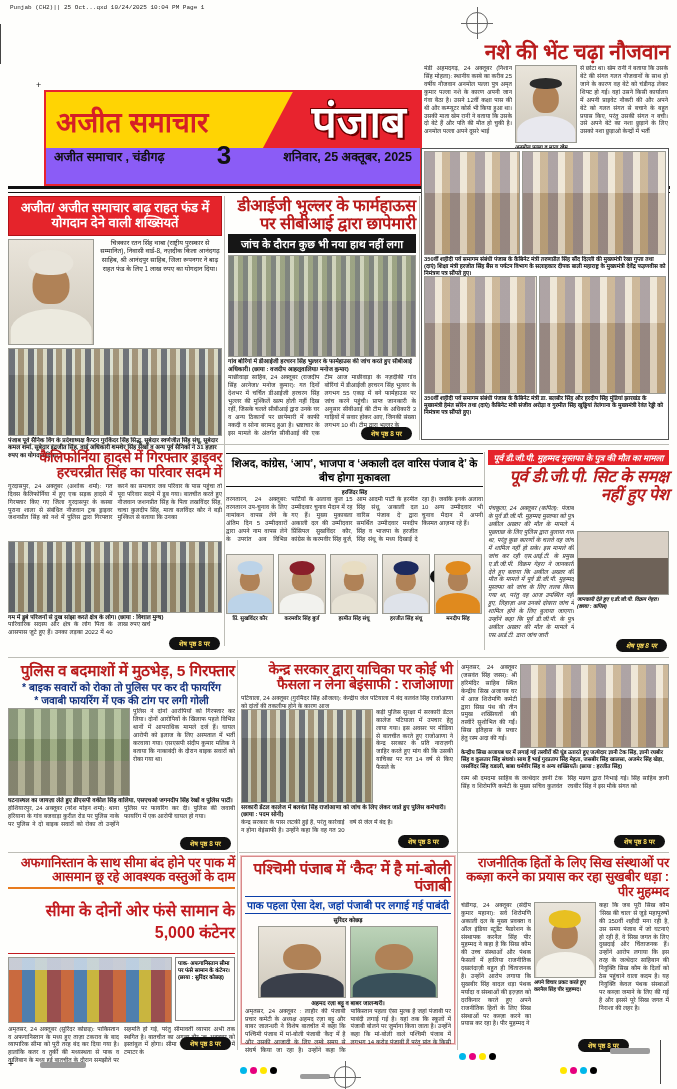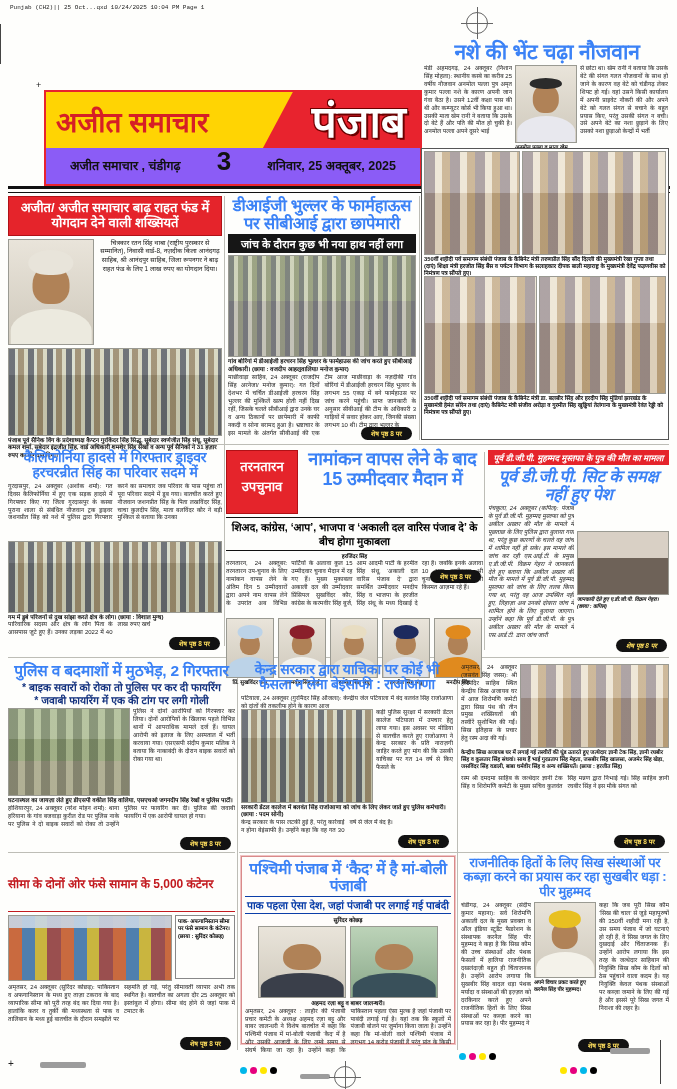--- a/index.html
+++ b/index.html
@@ -1,19 +1,19 @@
 <!DOCTYPE html>
 <html><head>
 <meta charset="utf-8">
 <style>
   html,body{margin:0;padding:0;background:#e9e9e7;}
   #paper{position:relative;width:677px;height:1089px;background:#fefefc;margin:0 auto;
          font-family:"Liberation Sans","DejaVu Sans",sans-serif;overflow:hidden;}
   .abs{position:absolute;}
-  .hl{font-weight:bold;color:#3b82f6;text-align:center;line-height:1.1;margin:0;letter-spacing:-.2px;}
+  .hl{font-weight:bold;color:#b91c1c;text-align:right;line-height:1.1;margin:0;letter-spacing:-.2px;}
   .h21{font-size:21px}.h18{font-size:18px}.h17{font-size:16.5px}.h16{font-size:15.5px}
   .h14{font-size:14px}.h13{font-size:13px}
   .b{font-size:6px;line-height:1.32;color:#1b1b1b;text-align:justify;overflow:hidden;margin:0;}
   .cap{font-size:6px;font-weight:bold;line-height:1.25;color:#101010;margin:1px 0 0;overflow:hidden;}
   .cols2{column-count:2;column-gap:5px;}
   .cols4{column-count:4;column-gap:4px;}
   .blackbar{background:#161616;color:#fff;font-weight:bold;text-align:center;font-size:11px;padding:2px 0;margin:2px 0;}
   .redfill{background:#e5242b;color:#fff;font-weight:bold;text-align:center;}
   .pill{position:absolute;background:#121212;color:#ffdf5e;font-size:6.5px;font-weight:bold;
         padding:2px 10px;border-radius:9px;white-space:nowrap;}
@@ -61,21 +61,21 @@
   <div class="abs" style="left:0;top:24px;width:1px;height:40px;background:#444;"></div>
   <div class="abs" style="left:36px;top:80px;font-size:9px;color:#222;">+</div>
 
   <div class="abs" style="left:44px;top:90px;width:374px;height:92px;border:2px solid #e8232e;background:#8b5cf6;">
     <div style="position:relative;height:56px;background:#e8232e;overflow:hidden;">
       <div style="position:absolute;inset:0;background:#ffd403;clip-path:polygon(0 0,66% 0,58% 100%,0 100%);"></div>
       <div class="abs" style="left:10px;top:10px;font-size:28px;font-weight:bold;color:#d61f26;z-index:2;">अजीत समाचार</div>
       <div class="abs" style="right:14px;top:-2px;font-size:44px;font-weight:bold;color:#fff;z-index:2;
            text-shadow:2px 2px 0 #6b0000,-1px -1px 0 #6b0000,1px -1px 0 #6b0000,-1px 1px 0 #6b0000;">पंजाब</div>
     </div>
-    <div style="position:relative;height:34px;display:flex;align-items:center;justify-content:space-between;padding:0 24px;gap:36px;">
+    <div style="position:relative;height:34px;display:flex;align-items:flex-start;justify-content:space-between;padding:0 8px;gap:36px;">
       <div style="font-size:12.5px;font-weight:bold;color:#111;">अजीत समाचार , चंडीगढ़</div>
       <div style="font-size:26px;font-weight:bold;color:#111;margin-top:-8px;">3</div>
       <div style="font-size:12.5px;font-weight:bold;color:#111;">शनिवार, 25 अक्तूबर, 2025</div>
     </div>
   </div>
 
   <article class="abs" style="left:424px;top:40px;width:246px;height:146px;">
     <h1 class="hl h21">नशे की भेंट चढ़ा नौजवान</h1>
     <div style="display:flex;gap:3px;margin-top:2px;">
       <p class="b" style="width:88px;height:96px;">मंडी अहमदगढ़, 24 अक्तूबर (निशान सिंह मोहला): स्थानीय कस्बे का करीब 25 वर्षीय नौजवान अनमोल पल्ला पुत्र अमृत कुमार पल्ला नशे के कारण अपनी जान गंवा बैठा है। उसने 12वीं कक्षा पास की थी और कम्प्यूटर कोर्स भी किया हुआ था। उसकी माता खेम रानी ने बताया कि उसके दो बेटे हैं और पति की मौत हो चुकी है। अनमोल पल्ला अपने दूसरे भाई</p>
@@ -139,27 +139,20 @@
   <article class="abs" style="left:8px;top:450px;width:214px;height:202px;">
     <h2 class="hl h14">कैलिफोर्निया हादसे में गिरफ्तार ड्राइवर हरचरन्रीत सिंह का परिवार सदमे में</h2>
     <div class="b cols2" style="height:58px;margin-top:2px;">गुरदासपुर, 24 अक्तूबर (अशोक शर्मा): गत दिवस कैलिफोर्निया में हुए एक सड़क हादसे में गिरफ्तार किए गए जिला गुरदासपुर के कस्बा पुराना शाला से संबंधित नौजवान ट्रक ड्राइवर जशनप्रीत सिंह को नशे में पुलिस द्वारा गिरफ्तार करने का समाचार जब परिवार के पास पहुंचा तो पूरा परिवार सदमे में डूब गया। बातचीत करते हुए नौजवान जशनप्रीत सिंह के पिता लखविंदर सिंह, चाचा कुलदीप सिंह, माता बलविंदर कौर ने बड़ी मुश्किल से बताया कि उनका</div>
     <div class="photo ph-people" style="height:70px;"></div>
     <p class="cap">गम में डूबे परिजनों से दुख सांझा करते क्षेत्र के लोग। (छाया : विशाल मुग्ध)</p>
     <div class="b cols2" style="height:18px;">पारिवारिक सदस्य और क्षेत्र के लोग पिता के आसपास जुटे हुए हैं। उनका लड़का 2022 में 40 लाख रुपए खर्च</div>
     <span class="pill" style="right:2px;bottom:2px;">शेष पृष्ठ 8 पर</span>
   </article>
 
   <article class="abs" style="left:226px;top:450px;width:257px;height:202px;">
-    <div style="display:flex;gap:4px;">
-      <div class="redfill" style="width:70px;height:56px;font-size:13px;line-height:1.5;padding-top:6px;border:1px solid #b01116;">
-        <div>तरनतारन</div>
-        <div>उपचुनाव</div>
-      </div>
-      <h2 class="hl h18" style="flex:1;">नामांकन वापस लेने के बाद 15 उम्मीदवार मैदान में</h2>
-    </div>
     <div style="border-top:1px solid #111;border-bottom:1px solid #111;font-weight:bold;font-size:10.5px;
                 text-align:center;padding:2px 0;margin:3px 0 1px;">शिअद, कांग्रेस, ‘आप’, भाजपा व ‘अकाली दल वारिस पंजाब दे’ के बीच होगा मुकाबला</div>
     <div style="text-align:center;font-size:5.5px;font-weight:bold;">हरजिंदर सिंह</div>
     <div class="b cols4" style="height:54px;">तरनतारन, 24 अक्तूबर: तरनतारन उप-चुनाव के लिए नामांकन वापस लेने के अंतिम दिन 5 उम्मीदवारों द्वारा अपने नाम वापस लेने के उपरांत अब विभिन्न पार्टियों के अलावा कुल 15 उम्मीदवार चुनाव मैदान में रह गए हैं। मुख्य मुकाबला अकाली दल की उम्मीदवार प्रिंसिपल सुखविंदर कौर, कांग्रेस के करमवीर सिंह बुर्ज, आम आदमी पार्टी के हरमीत सिंह संधू, ‘अकाली दल वारिस पंजाब दे’ द्वारा समर्थित उम्मीदवार मनदीप सिंह व भाजपा के हरजीत सिंह संधू के मध्य दिखाई दे रहा है। जबकि इनके अलावा 10 अन्य उम्मीदवार भी चुनाव मैदान में अपनी किस्मत आज़मा रहे हैं।</div>
     <span class="pill" style="right:2px;top:120px;">शेष पृष्ठ 8 पर</span>
     <div style="display:flex;gap:4px;margin-top:4px;">
       <div style="width:48px;">
         <div class="photo pp" style="height:58px;--shirt:#bcd3e8;">
             <b class="tb" style="background:#bcd3e8;"></b>
           </div>
@@ -199,21 +192,21 @@
       <div style="float:right;width:92px;margin:26px 0 0 3px;">
         <div class="photo ph-office" style="height:62px;"></div>
         <p class="cap" style="font-size:5.3px;">जानकारी देते हुए ए.डी.जी.पी. विक्रम गेहरा। (छाया : कपिल)</p>
       </div>
       <p class="b" style="height:132px;">पंचकूला, 24 अक्तूबर (कपिल): पंजाब के पूर्व डी.जी.पी. मुहम्मद मुस्तफा को पुत्र अकील अख्तर की मौत के मामले में पूछताछ के लिए पुलिस द्वारा बुलाया गया था, परंतु कुछ कारणों के चलते वह जांच में शामिल नहीं हो सके। इस मामले की जांच कर रही एस.आई.टी. के प्रमुख ए.डी.जी.पी. विक्रम गेहरा ने जानकारी देते हुए बताया कि अकील अख्तर की मौत के मामले में पूर्व डी.जी.पी. मुहम्मद मुस्तफा को जांच के लिए तलब किया गया था, परंतु वह आज उपस्थित नहीं हुए, लिहाज़ा अब उनको दोबारा जांच में शामिल होने के लिए बुलाया जाएगा। उन्होंने कहा कि पूर्व डी.जी.पी. के पुत्र अकील अख्तर की मौत के मामले में एस.आई.टी. द्वारा जांच जारी</p>
     </div>
     <span class="pill" style="right:2px;bottom:0;">शेष पृष्ठ 8 पर</span>
   </article>
 
   <article class="abs" style="left:8px;top:662px;width:227px;height:188px;">
-    <h2 class="hl h16">पुलिस व बदमाशों में मुठभेड़, 2 गिरफ्तार</h2>
+    <h2 class="hl h16">पुलिस व बदमाशों में मुठभेड़, 5 गिरफ्तार</h2>
     <div style="color:#15337f;font-weight:bold;font-size:10.5px;text-align:center;line-height:1.2;margin:2px 0;">
       <div>* बाइक सवारों को रोका तो पुलिस पर कर दी फायरिंग</div>
       <div>* जवाबी फायरिंग में एक की टांग पर लगी गोली</div>
     </div>
     <div style="display:flex;gap:3px;">
       <div style="width:122px;">
         <div class="photo ph-outdoor" style="height:86px;"></div>
       </div>
       <p class="b" style="flex:1;height:88px;">पुलिस ने दोनों आरोपियों को गिरफ्तार कर लिया। दोनों आरोपियों के खिलाफ पहले विभिन्न थानों में आपराधिक मामले दर्ज हैं। घायल आरोपी को इलाज के लिए अस्पताल में भर्ती करवाया गया। एसएसपी संदीप कुमार मलिक ने बताया कि नाकाबंदी के दौरान बाइक सवारों को रोका गया था।</p>
     </div>
@@ -240,21 +233,22 @@
     <div style="display:flex;gap:3px;margin-top:2px;">
       <p class="b" style="width:56px;height:84px;">अमृतसर, 24 अक्तूबर (जसवंत सिंह जस्स): श्री हरिमंदिर साहिब स्थित केन्द्रीय सिख अजायब घर में आज शिरोमणि कमेटी द्वारा सिख पंथ की तीन प्रमुख शख्सियतों की तस्वीरें सुशोभित की गईं। सिख इतिहास के प्रचार हेतु रस्म अदा की गई।</p>
       <div class="photo ph-indoor" style="flex:1;height:82px;"></div>
     </div>
     <p class="cap" style="height:26px;font-size:5.6px;">केन्द्रीय सिख अजायब घर में लगाई गई तस्वीरों की घूंड उतारते हुए जत्थेदार ज्ञानी टेक सिंह, ज्ञानी रघबीर सिंह व कुलतार सिंह संधवां। साथ हैं भाई गुरप्रताप सिंह मेहता, जसबीर सिंह खालसा, अजमेर सिंह खेड़ा, जसविंदर सिंह वडाली, बाबा धर्मवीर सिंह व अन्य शख्सियतें। (छाया : हरजीत सिंह)</p>
     <div class="b cols2" style="height:20px;">रस्म श्री दमदमा साहिब के जत्थेदार ज्ञानी टेक सिंह व शिरोमणि कमेटी के मुख्य सचिव कुलवंत सिंह मन्नण द्वारा निभाई गई। सिंह साहिब ज्ञानी रघबीर सिंह ने इस मौके संगत को</div>
     <span class="pill" style="right:4px;bottom:0;">शेष पृष्ठ 8 पर</span>
   </article>
 
   <article class="abs" style="left:8px;top:856px;width:227px;height:196px;">
-    <div style="color:#c21a1f;font-weight:bold;font-size:12px;text-align:left;border-bottom:1px solid #c21a1f;padding:19px 0;">सीमा के दोनों ओर फंसे सामान के 5,000 कंटेनर</div>
+    <h2 class="hl h13" style="border-bottom:2px solid #e87b1e;padding-bottom:2px;">अफगानिस्तान के साथ सीमा बंद होने पर पाक में आसमान छू रहे आवश्यक वस्तुओं के दाम</h2>
+    <div style="color:#c21a1f;font-weight:bold;font-size:16px;text-align:right;border-bottom:1px solid #c21a1f;padding:10px 0;">सीमा के दोनों ओर फंसे सामान के 5,000 कंटेनर</div>
     <div style="display:flex;gap:3px;margin-top:3px;">
       <div class="photo ph-containers" style="flex:1;height:64px;"></div>
       <div style="width:54px;border:1px solid #888;padding:2px;font-size:5.6px;font-weight:bold;line-height:1.3;overflow:hidden;height:58px;">पाक- अफगानिस्तान सीमा पर फंसे सामान के कंटेनर। (छाया : सुरिंदर कोछड़)</div>
     </div>
     <div class="b cols2" style="height:66px;margin-top:3px;">अमृतसर, 24 अक्तूबर (सुरिंदर कोछड़): पाकिस्तान व अफगानिस्तान के मध्य हुए ताज़ा टकराव के बाद व्यापारिक सीमा को पूरी तरह बंद कर दिया गया है। हालांकि कतर व तुर्की की मध्यस्थता से पाक व तालिबान के मध्य हुई बातचीत के दौरान समझौते पर सहमति हो गई, परंतु सीमावर्ती व्यापार अभी तक स्थगित है। बातचीत का अगला दौर 25 अक्तूबर को इस्तांबुल में होगा। सीमा बंद होने से जहां पाक में टमाटर के</div>
     <span class="pill" style="right:4px;bottom:2px;">शेष पृष्ठ 8 पर</span>
   </article>
 
   <article class="abs" style="left:241px;top:856px;width:214px;height:188px;border:1px solid #d98a8a;outline:1px solid #f0c4c4;padding:3px;box-sizing:border-box;background:#fffdfb;">
     <h2 class="hl h16">पश्चिमी पंजाब में ‘कैद’ में है मां-बोली पंजाबी</h2>

